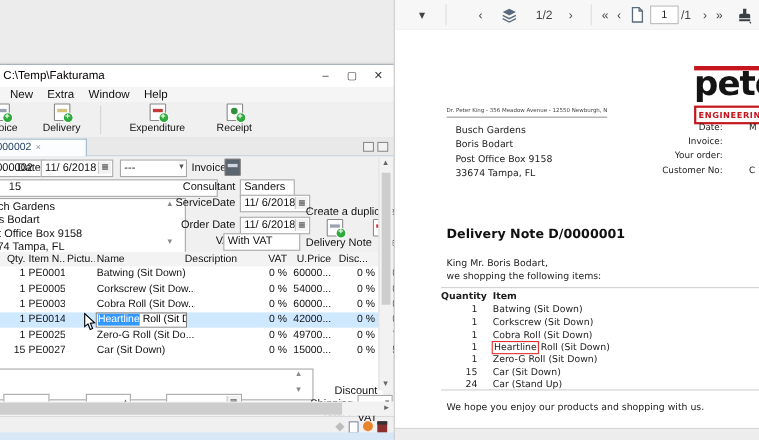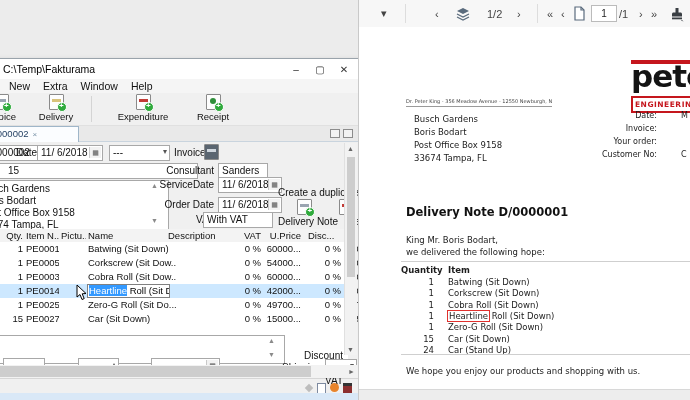--- a/index.html
+++ b/index.html
@@ -366,21 +366,21 @@
 
       <span class="mlabel" style="top:84px;">Date:</span>
       <span class="mlabel" style="top:97px;">Invoice:</span>
       <span class="mlabel" style="top:110px;">Your order:</span>
       <span class="mlabel" style="top:123px;">Customer No:</span>
       <span class="mval" style="top:84px;">M</span>
       <span class="mval" style="top:123px;">C</span>
 
       <div class="dheading">Delivery Note D/0000001</div>
       <div class="dtext" style="top:208px;">King Mr. Boris Bodart,</div>
-      <div class="dtext" style="top:220px;">we delivered the following hope:</div>
+      <div class="dtext" style="top:220px;">we shopping the following items:</div>
 
       <div class="hair" style="top:234px;"></div>
       <span class="dqty bold" style="top:238px;">Quantity</span>
       <span class="ditem bold" style="top:238px;">Item</span>
 
       <span class="dqty" style="top:250px;">1</span>
       <span class="ditem" style="top:250px;">Batwing (Sit Down)</span>
       <span class="dqty" style="top:261px;">1</span>
       <span class="ditem" style="top:261px;">Corkscrew (Sit Down)</span>
       <span class="dqty" style="top:273px;">1</span>

